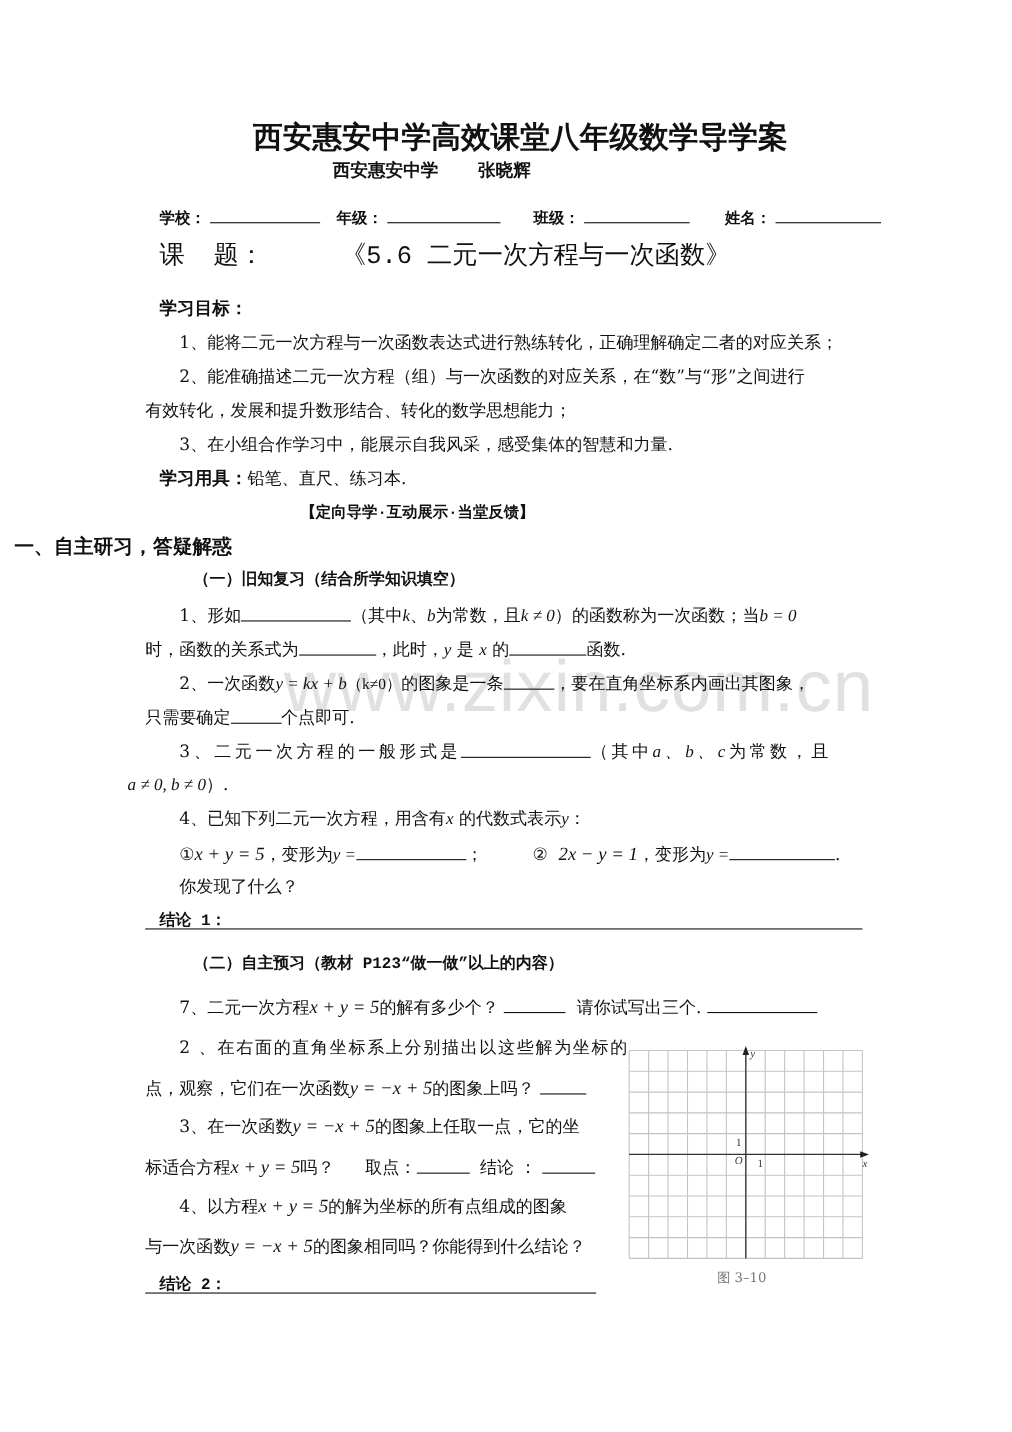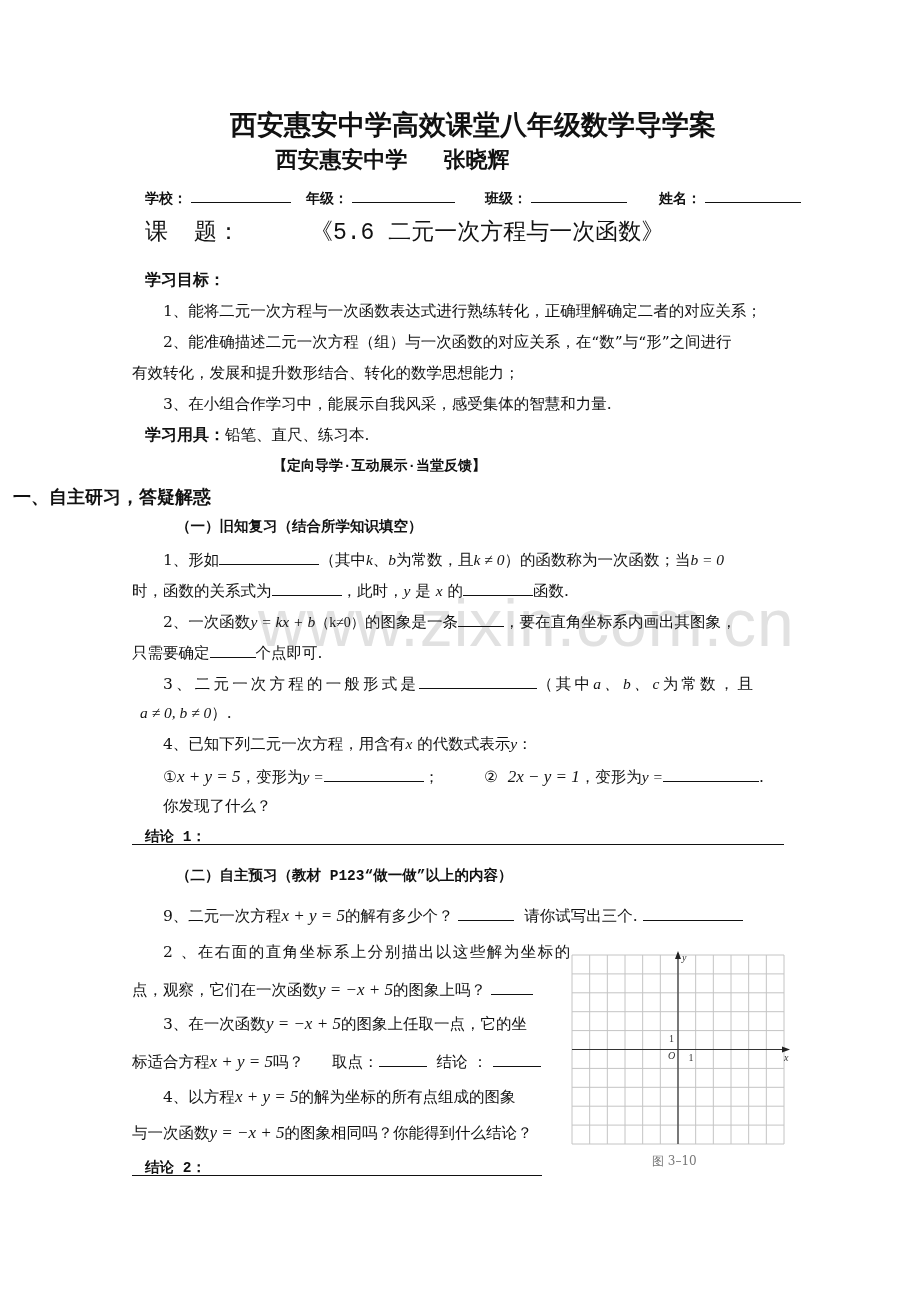--- a/index.html
+++ b/index.html
@@ -8,21 +8,21 @@
   .abs { position: absolute; white-space: nowrap; }
   .sans { font-family: Liberation Mono, monospace; margin-left: 13px; }
   .b { font-weight: bold; }
   .m { font-family: "Liberation Serif", "DejaVu Serif", serif; font-style: italic; }
   .mu { font-family: "Liberation Serif", "DejaVu Serif", serif; }
   .blank { display: inline-block; border-bottom: 1px solid #111; height: 1em; vertical-align: baseline; }
   .blank.thick { border-bottom-width: 1.6px; }
   .line { position: absolute; border-bottom: 1px solid #111; height: 0; }
 
   #title { left: 0; width: 920px; top: 107px; text-align: center; font-size: 27px; }
-  #subtitle { left: 0; width: 759px; top: 145px; text-align: center; font-size: 22px; }
+  #subtitle { left: 0; width: 759px; top: 145px; text-align: center; font-size: 16px; }
   #subtitle .gap { display: inline-block; width: 36px; }
 
   .info { top: 188px; font-size: 14px; }
   .info .blank { margin-left: 4px; }
 
   #topic { left: 132px; top: 216px; font-size: 23px; }
   #topic .gap1 { display: inline-block; width: 26px; }
   #topic .gap2 { display: inline-block; width: 70px; }
 
   .txt { font-size: 15.5px; }
@@ -86,42 +86,42 @@
 <div class="abs txt" style="left:163px; top:610px;">
   <span>2、一次函数</span><span class="m">y = kx + b</span><span class="mu" style="font-size:14px;">（k≠0）</span><span>的图象是一条</span><span class="blank thick" style="width:46px"></span><span>，要在直角坐标系内画出其图象，</span>
 </div>
 <div class="abs txt" style="left:132px; top:641px;">
   <span>只需要确定</span><span class="blank thick" style="width:46px"></span><span>个点即可.</span>
 </div>
 
 <div class="abs txt" style="left:163px; top:672px; letter-spacing:3.2px;">
   <span>3、二元一次方程的一般形式是</span><span class="blank" style="width:118px"></span><span>（其中</span><span class="m">a、b、c</span><span>为常数，且</span>
 </div>
-<div class="abs txt" style="left:140px; top:703px;">
+<div class="abs txt" style="left:116px; top:703px;">
   <span class="m">a ≠ 0, b ≠ 0</span><span>）.</span>
 </div>
 
 <div class="abs txt" style="left:163px; top:734px;">
   <span>4、已知下列二元一次方程，用含有</span><span class="m">x</span><span> 的代数式表示</span><span class="m">y</span><span>：</span>
 </div>
 <div class="abs txt" style="left:163px; top:765px;">
   <span>①</span><span class="m" style="font-size:17px;">x + y = 5</span><span>，变形为</span><span class="m">y =</span><span class="blank" style="width:100px"></span><span>；</span>
 </div>
 <div class="abs txt" style="left:484px; top:765px;">
   <span>②</span>&nbsp;&nbsp;<span class="m" style="font-size:17px;">2x − y = 1</span><span>，变形为</span><span class="m">y =</span><span class="blank" style="width:96px"></span><span>.</span>
 </div>
 <div class="abs txt" style="left:163px; top:796px;">你发现了什么？</div>
 
 <div class="abs sans b" style="left:132px; top:827px; font-size:14.5px;">结论 1：</div>
 <div class="line" style="left:132px; width:652px; top:844px;"></div>
 
 <div class="abs sans b" style="left:163px; top:866px; font-size:14.5px;">（二）自主预习（教材 P123“做一做”以上的内容）</div>
 
 <div class="abs txt" style="left:163px; top:904px;">
-  <span>9、二元一次方程</span><span class="m" style="font-size:17px;">x + y = 5</span><span>的解有多少个？</span>&nbsp;<span class="blank" style="width:56px"></span>&nbsp;&nbsp;<span>请你试写出三个.</span>&nbsp;<span class="blank" style="width:100px"></span>
+  <span>7、二元一次方程</span><span class="m" style="font-size:17px;">x + y = 5</span><span>的解有多少个？</span>&nbsp;<span class="blank" style="width:56px"></span>&nbsp;&nbsp;<span>请你试写出三个.</span>&nbsp;<span class="blank" style="width:100px"></span>
 </div>
 
 <div class="abs txt" style="left:163px; top:942px; letter-spacing:1.5px;">2 、在右面的直角坐标系上分别描出以这些解为坐标的</div>
 <div class="abs txt" style="left:132px; top:978px;">
   <span>点，观察，它们在一次函数</span><span class="m" style="font-size:17px;">y = −x + 5</span><span>的图象上吗？</span>&nbsp;<span class="blank" style="width:42px"></span>
 </div>
 
 <div class="abs txt" style="left:163px; top:1014px;">
   <span>3、在一次函数</span><span class="m" style="font-size:17px;">y = −x + 5</span><span>的图象上任取一点，它的坐</span>
 </div>

